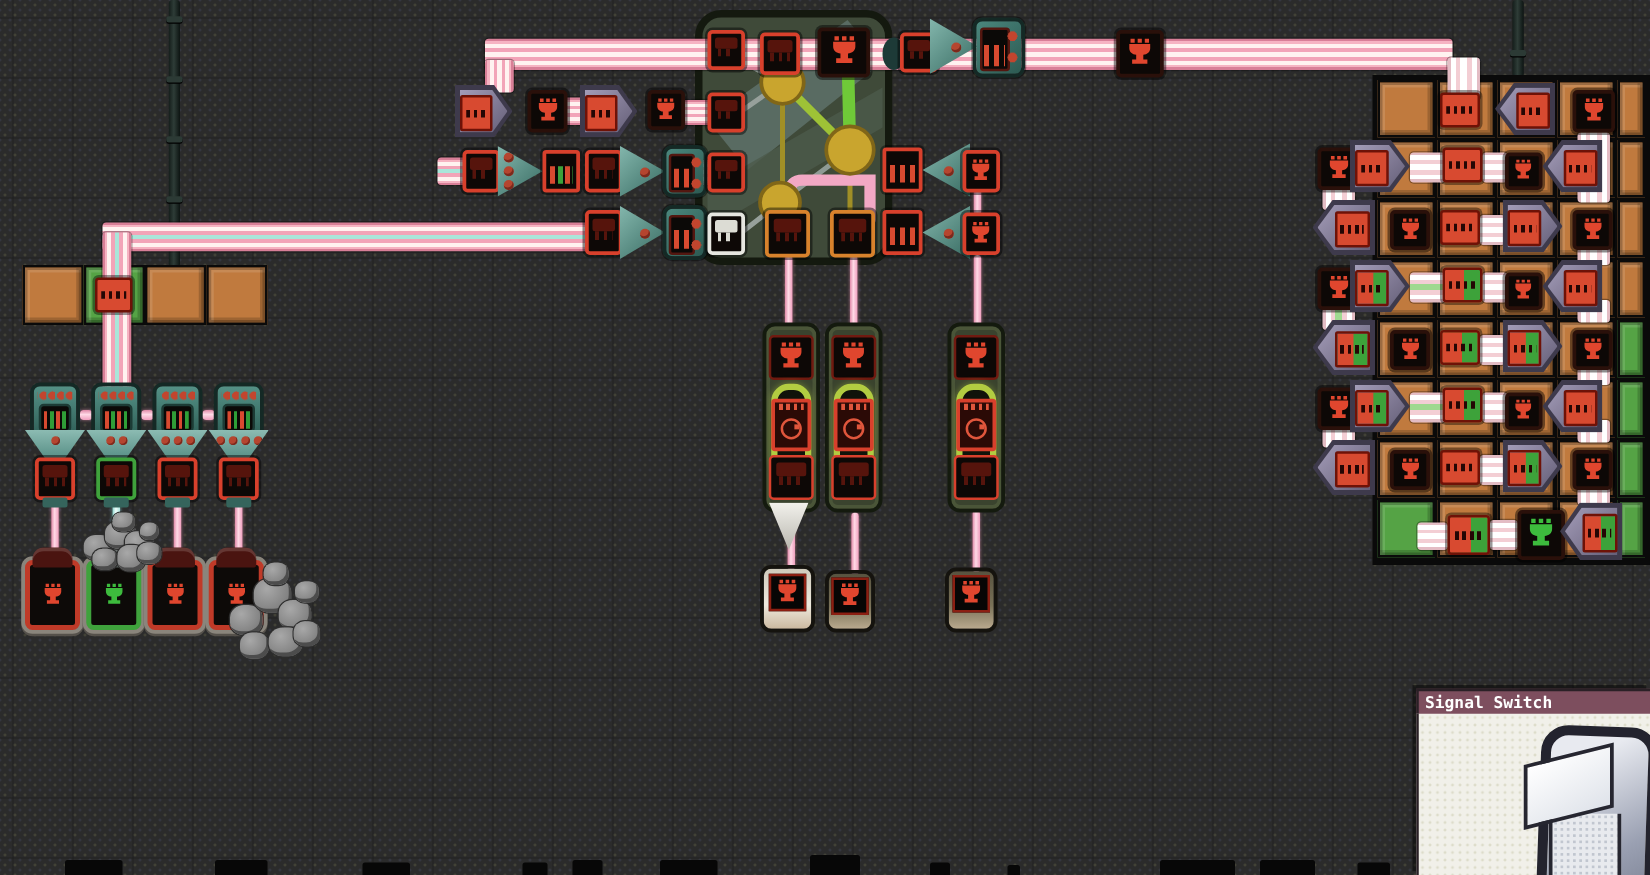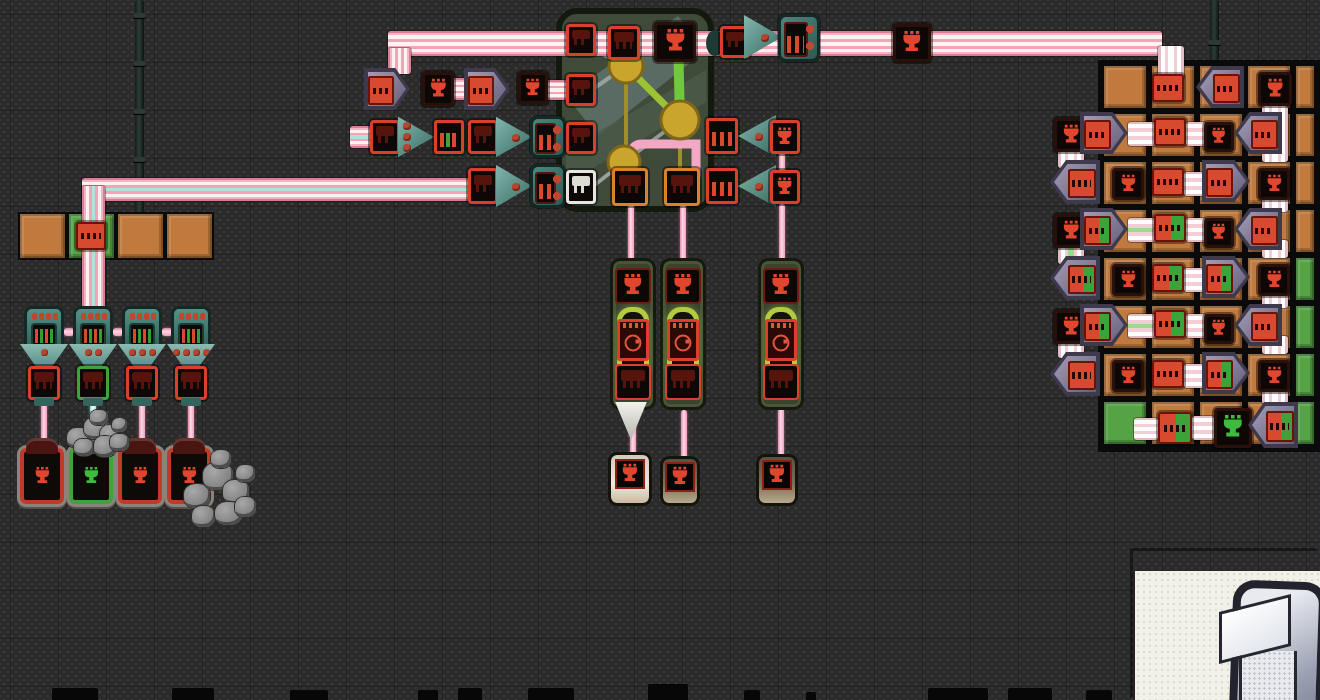--- a/index.html
+++ b/index.html
@@ -738,19 +738,22 @@
     <div class="letter" style="left: 418px; top: 690px; width: 20px; height: 10px;"></div>
     <div class="letter" style="left: 458px; top: 688px; width: 24px; height: 12px;"></div>
     <div class="letter" style="left: 528px; top: 688px; width: 46px; height: 12px;"></div>
     <div class="letter" style="left: 648px; top: 684px; width: 40px; height: 16px;"></div>
     <div class="letter" style="left: 744px; top: 690px; width: 16px; height: 10px;"></div>
     <div class="letter" style="left: 806px; top: 692px; width: 10px; height: 8px;"></div>
     <div class="letter" style="left: 928px; top: 688px; width: 60px; height: 12px;"></div>
     <div class="letter" style="left: 1008px; top: 688px; width: 44px; height: 12px;"></div>
     <div class="letter" style="left: 1086px; top: 690px; width: 26px; height: 10px;"></div>
     <div id="tooltip">
+    <div class="tt-head">
+      <span>Signal Switch</span>
+    </div>
     <div class="tt-body">
       <div class="sw-frame"></div>
       <div class="sw-base"></div>
       <div class="sw-lever"></div>
     </div>
   </div>
 </div>
 
 </body></html>

